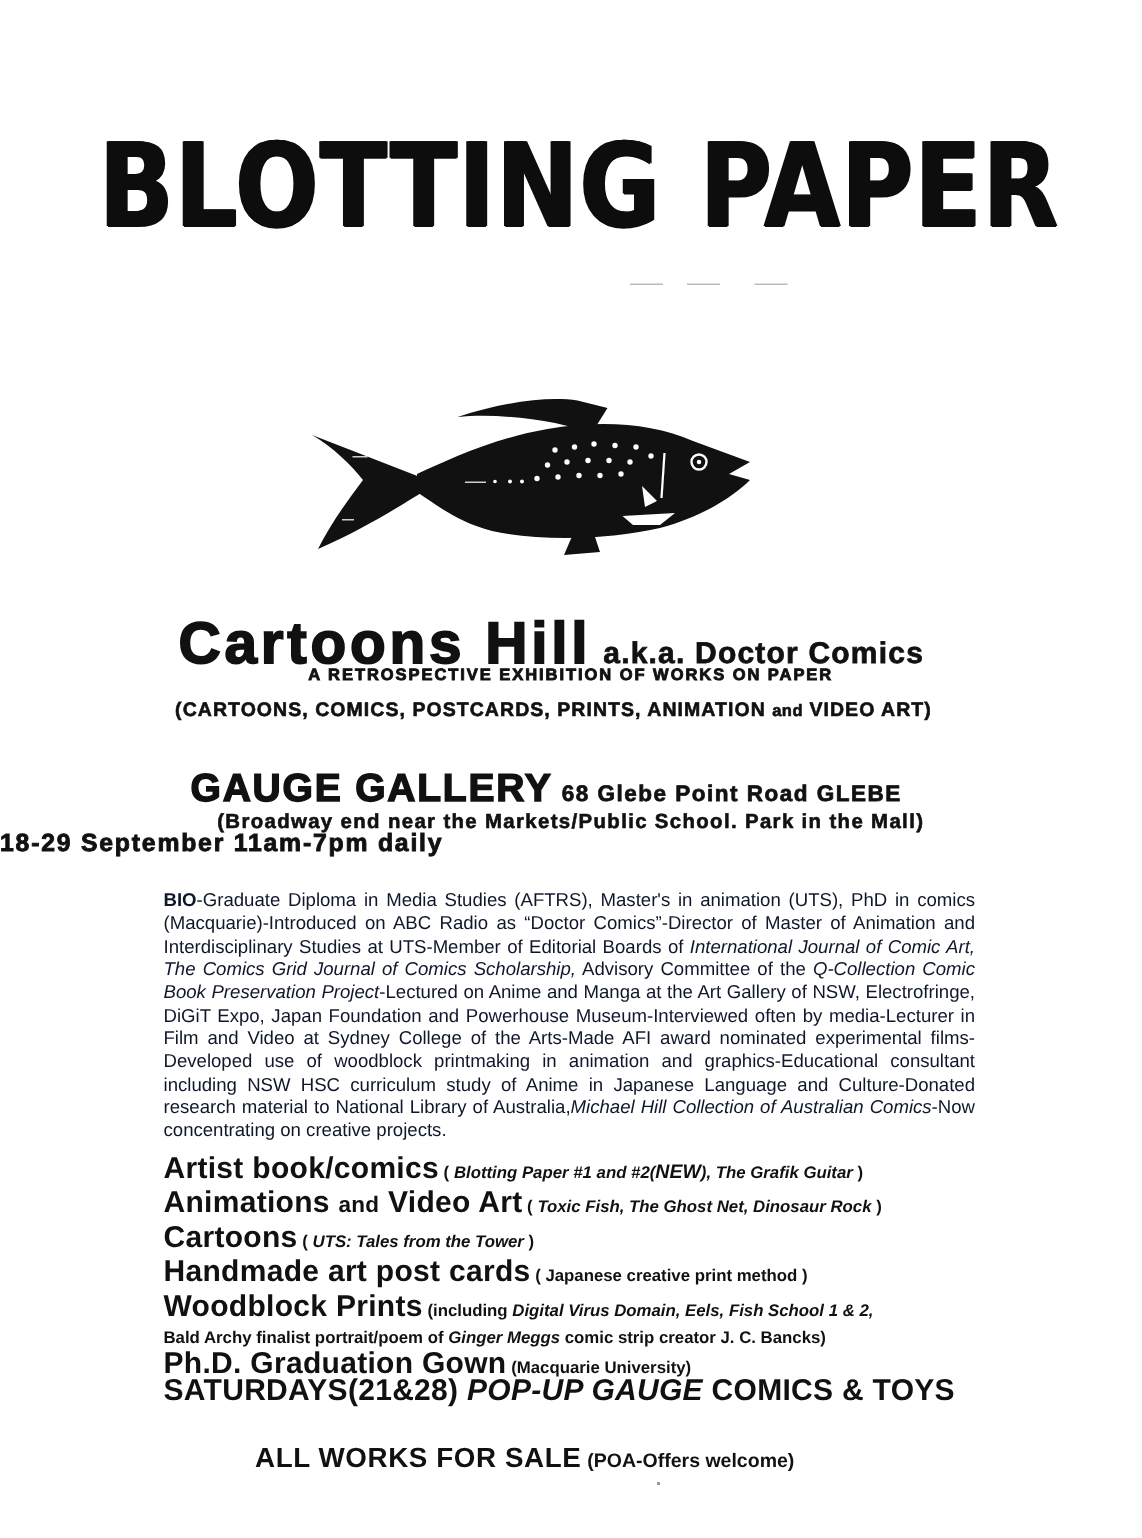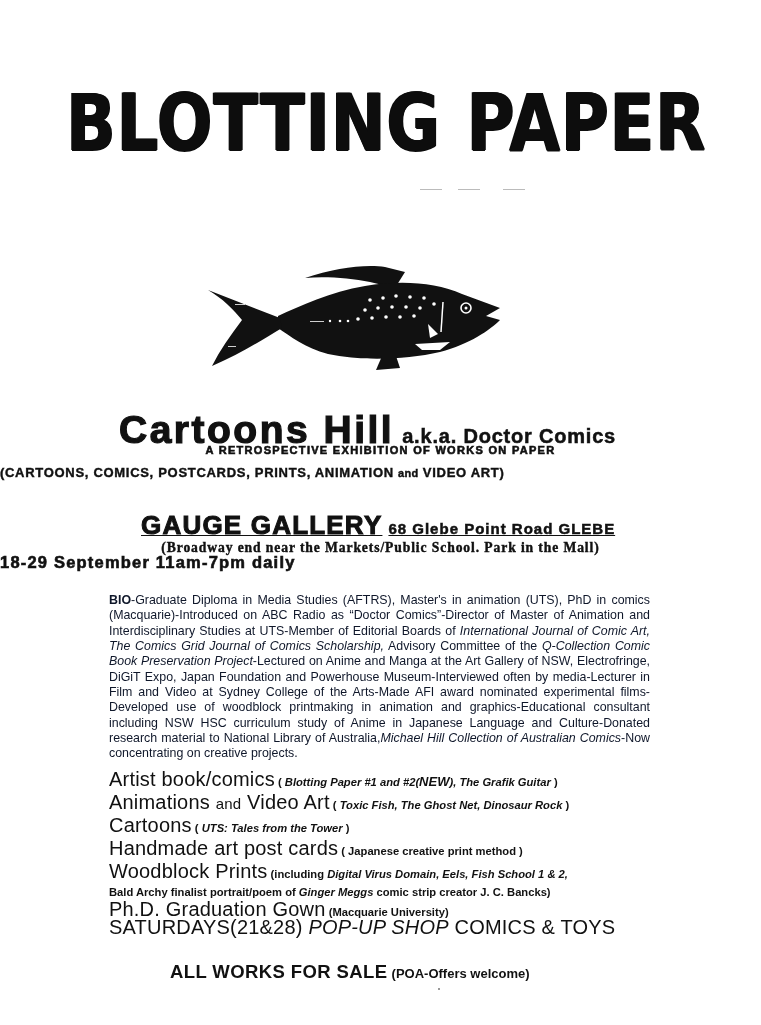--- a/index.html
+++ b/index.html
@@ -23,42 +23,42 @@
   .dashes { top: 189px; left: 420px; height: 2px; }
   .dashes span { position: absolute; top: 0; height: 1px; background: #bbb; }
 
   .fish { left: 200px; top: 258px; width: 320px; height: 115px; }
 
   .name-line { left: 119px; top: 408px; }
   .name { font-family: "Liberation Sans", sans-serif; font-weight: 900; font-size: 39px; letter-spacing: 2.5px; -webkit-text-stroke: 1.2px #111; }
   .aka { font-weight: bold; font-size: 20px; letter-spacing: 0.8px; margin-left: 8px; margin-top: 28px; -webkit-text-stroke: 0.5px #111; }
 
   .retro { left: 0; width: 761px; text-align: center; top: 444px; font-weight: bold; font-size: 11px; letter-spacing: 1.3px; -webkit-text-stroke: 0.6px #111; }
-  .cats  { left: 0; width: 738px; top: 465px; font-weight: bold; font-size: 13px; letter-spacing: 0.7px; -webkit-text-stroke: 0.4px #111; }
+  .cats  { left: 0; width: 738px; text-align: center; top: 465px; font-weight: bold; font-size: 13px; letter-spacing: 0.7px; -webkit-text-stroke: 0.4px #111; }
 
-  .gauge-line { left: 141px; top: 510px; text-decoration: underline; }
+  .gauge-line { left: 127px; top: 510px; }
   .gauge { font-weight: bold; font-size: 26px; letter-spacing: 1.2px; -webkit-text-stroke: 1px #111; }
   .gaddr { font-weight: bold; font-size: 15px; letter-spacing: 1px; margin-left: 6px; -webkit-text-stroke: 0.5px #111; }
-  .bway  { left: 0; width: 761px; text-align: center; top: 540px; font-weight: bold; font-size: 13.6px; letter-spacing: 0.9px; font-family: Liberation Serif, serif; -webkit-text-stroke: 0.4px #111; }
+  .bway  { left: 0; width: 761px; text-align: center; top: 540px; font-weight: bold; font-size: 13.6px; letter-spacing: 0.9px; -webkit-text-stroke: 0.4px #111; }
   .dates { left: 0; width: 761px; text-align: left; top: 553px; font-weight: bold; font-size: 16.5px; letter-spacing: 1.2px; -webkit-text-stroke: 0.6px #111; }
 
   .bio {
     left: 109px; top: 593px; width: 541px;
     white-space: normal;
     font-family: "Liberation Sans", sans-serif;
     font-size: 12.4px; line-height: 15.35px;
     text-align: justify;
     color: #0f172a;
   }
   .bio b { font-weight: bold; }
   .bio i { font-style: italic; }
 
   .works { left: 109px; top: 768px; width: 560px; }
   .w-row { white-space: nowrap; }
-  .w-big { font-weight: normal; font-size: 20px; letter-spacing: 0.2px; text-align: center; }
+  .w-big { font-weight: bold; font-size: 20px; letter-spacing: 0.2px; text-align: center; }
   .w-sm  { font-weight: bold; font-size: 11.2px; }
   .w-it  { font-style: italic; }
   .r1 { position: absolute; top: 0; }
   .r2 { position: absolute; top: 23px; }
   .r3 { position: absolute; top: 46px; }
   .r4 { position: absolute; top: 69px; }
   .r5 { position: absolute; top: 92px; }
   .r6 { position: absolute; top: 114px; }
   .r7 { position: absolute; top: 130px; }
   .r8 { position: absolute; top: 148px; }
@@ -157,20 +157,20 @@
   <div class="w-row r5">
     <span class="w-big">Woodblock Prints</span><span class="w-sm"> (including </span><span class="w-sm w-it">Digital Virus Domain, Eels, Fish School 1 &amp; 2,</span>
   </div>
   <div class="w-row r6">
     <span class="w-sm">Bald Archy finalist portrait/poem of </span><span class="w-sm w-it">Ginger Meggs</span><span class="w-sm"> comic strip creator J. C. Bancks)</span>
   </div>
   <div class="w-row r7">
     <span class="w-big">Ph.D. Graduation Gown</span><span class="w-sm"> (Macquarie University)</span>
   </div>
   <div class="w-row r8">
-    <span class="w-big">SATURDAYS(21&amp;28) </span><span class="w-big w-it">POP-UP SHOP</span><span class="w-big"> COMICS &amp; TOYS</span>
+    <span class="w-big">SATURDAYS(21&amp;28) </span><span class="w-big w-it">POP-UP GAUGE</span><span class="w-big"> COMICS &amp; TOYS</span>
   </div>
 </div>
 
 <div class="abs sale">
   <span class="s-big">ALL WORKS FOR SALE</span><span class="s-sm">(POA-Offers welcome)</span>
 </div>
 <div class="abs speck"></div>
 
 </body></html>

